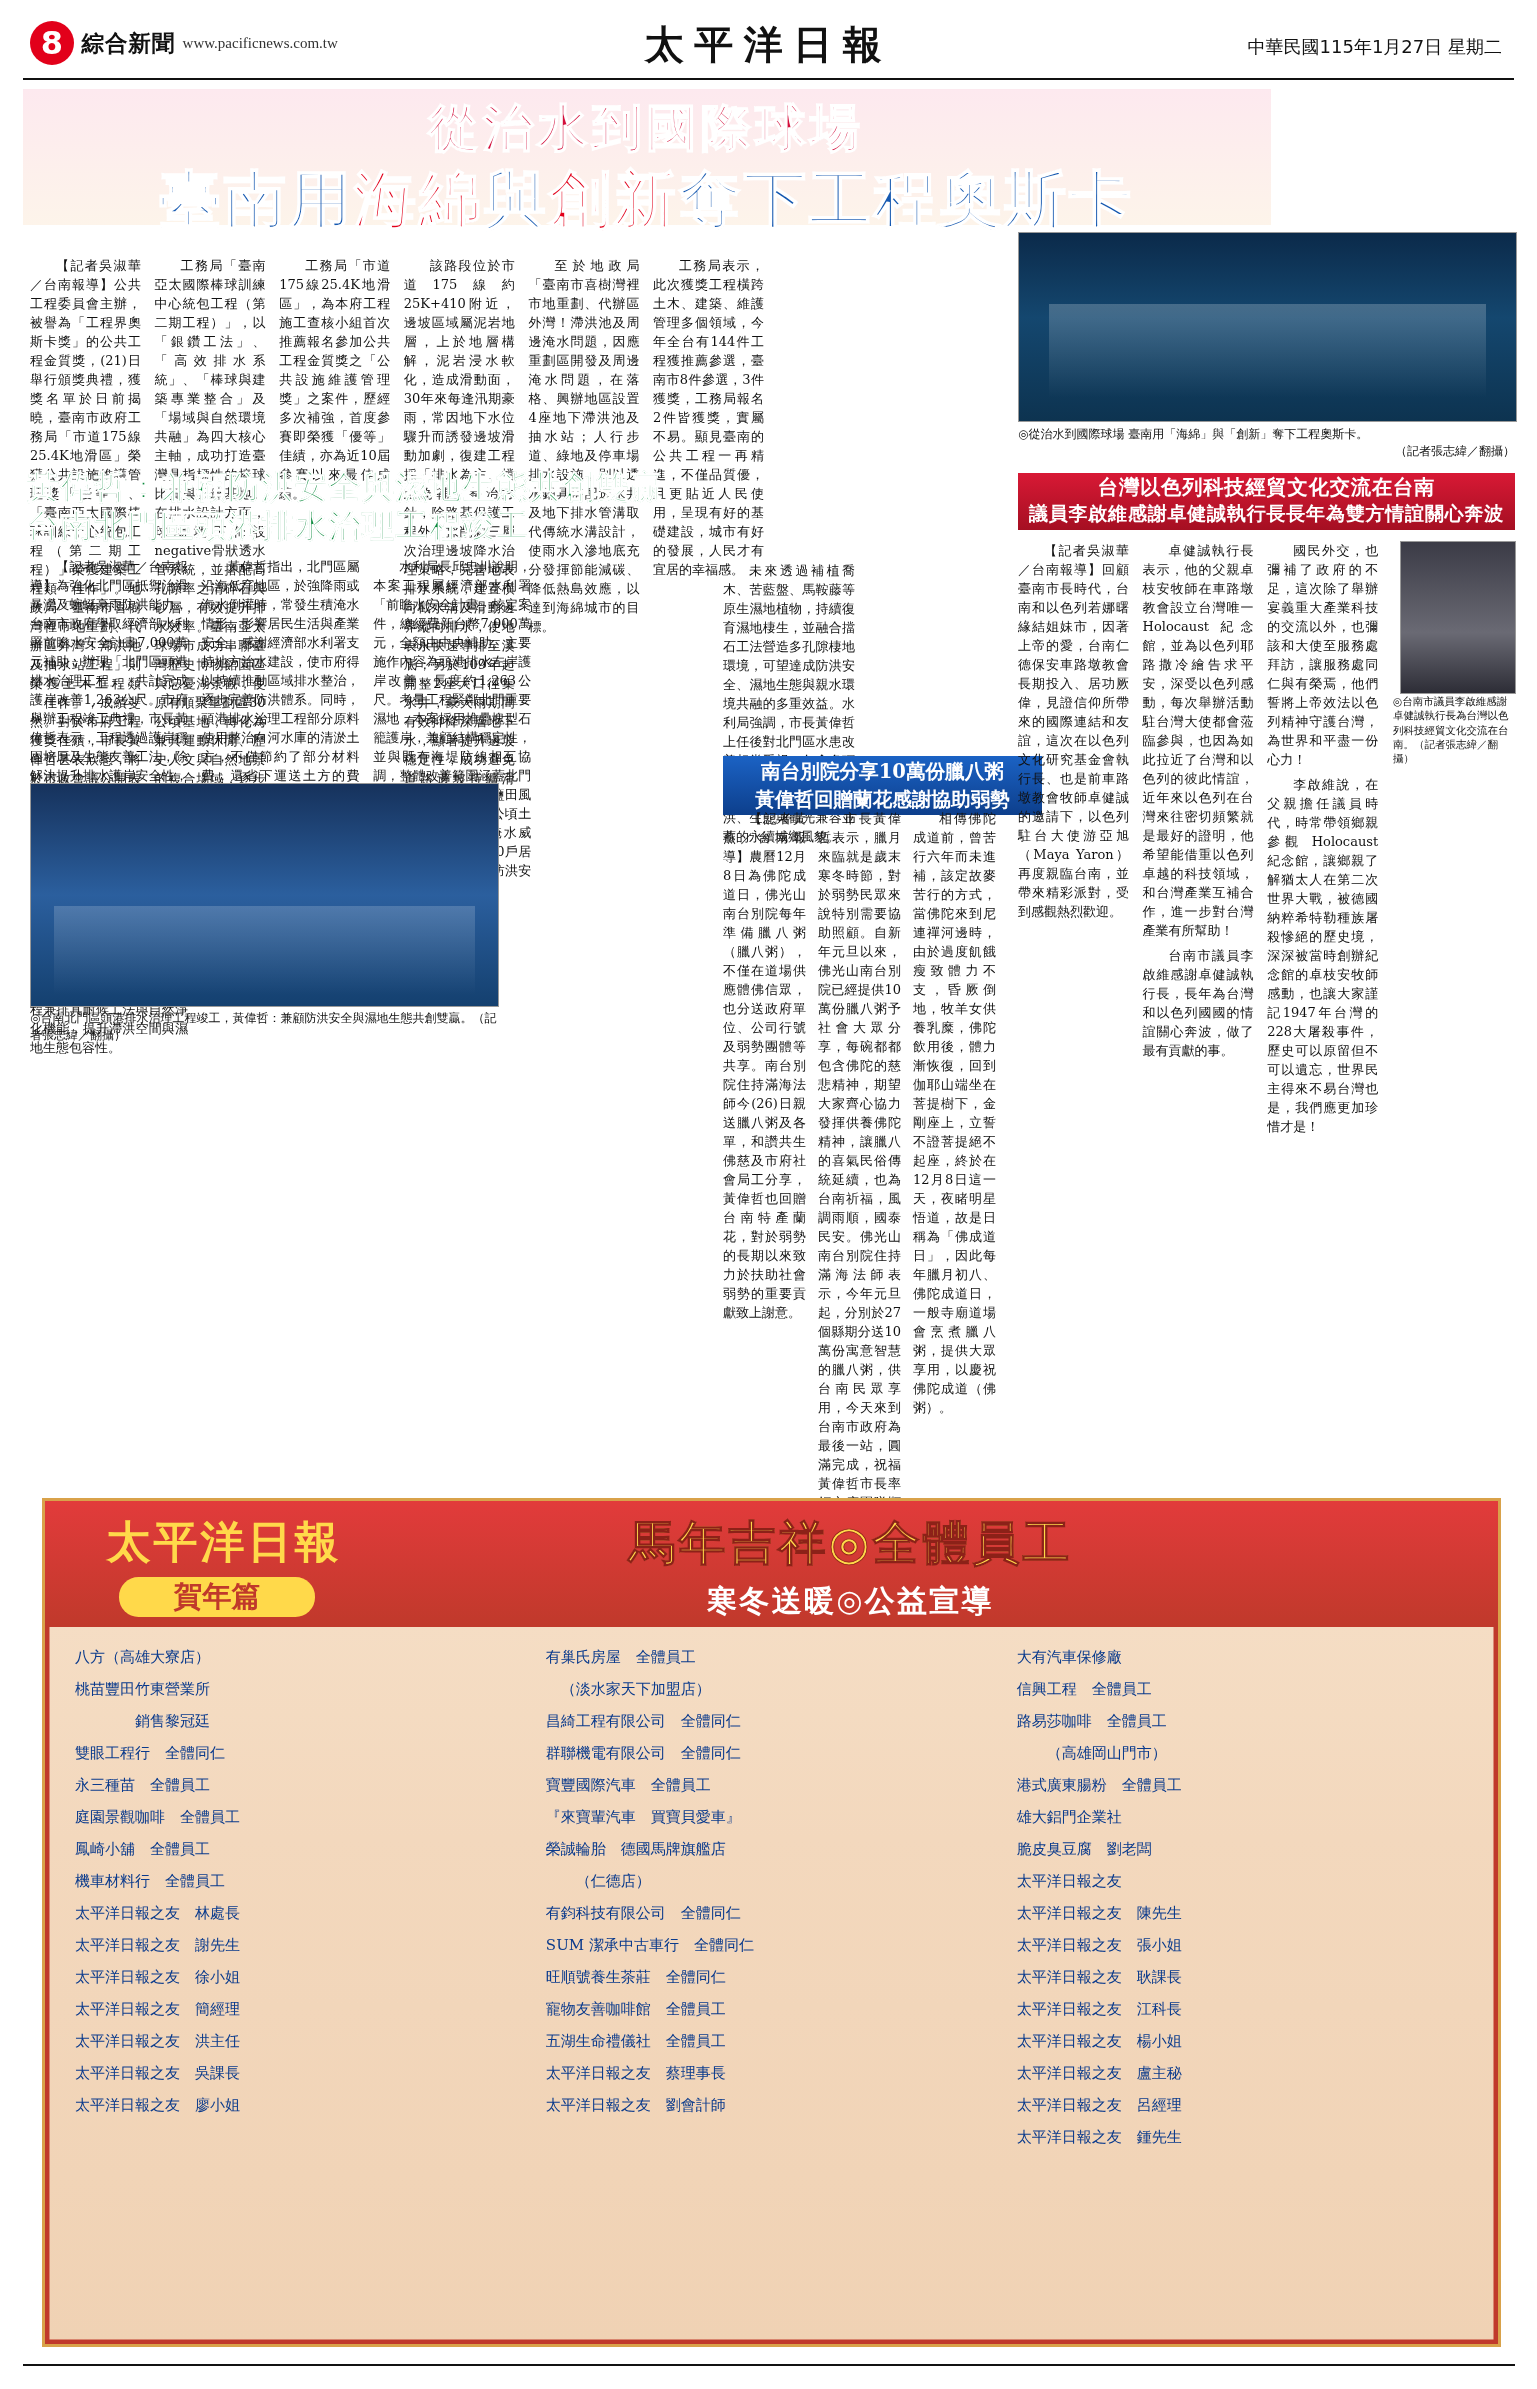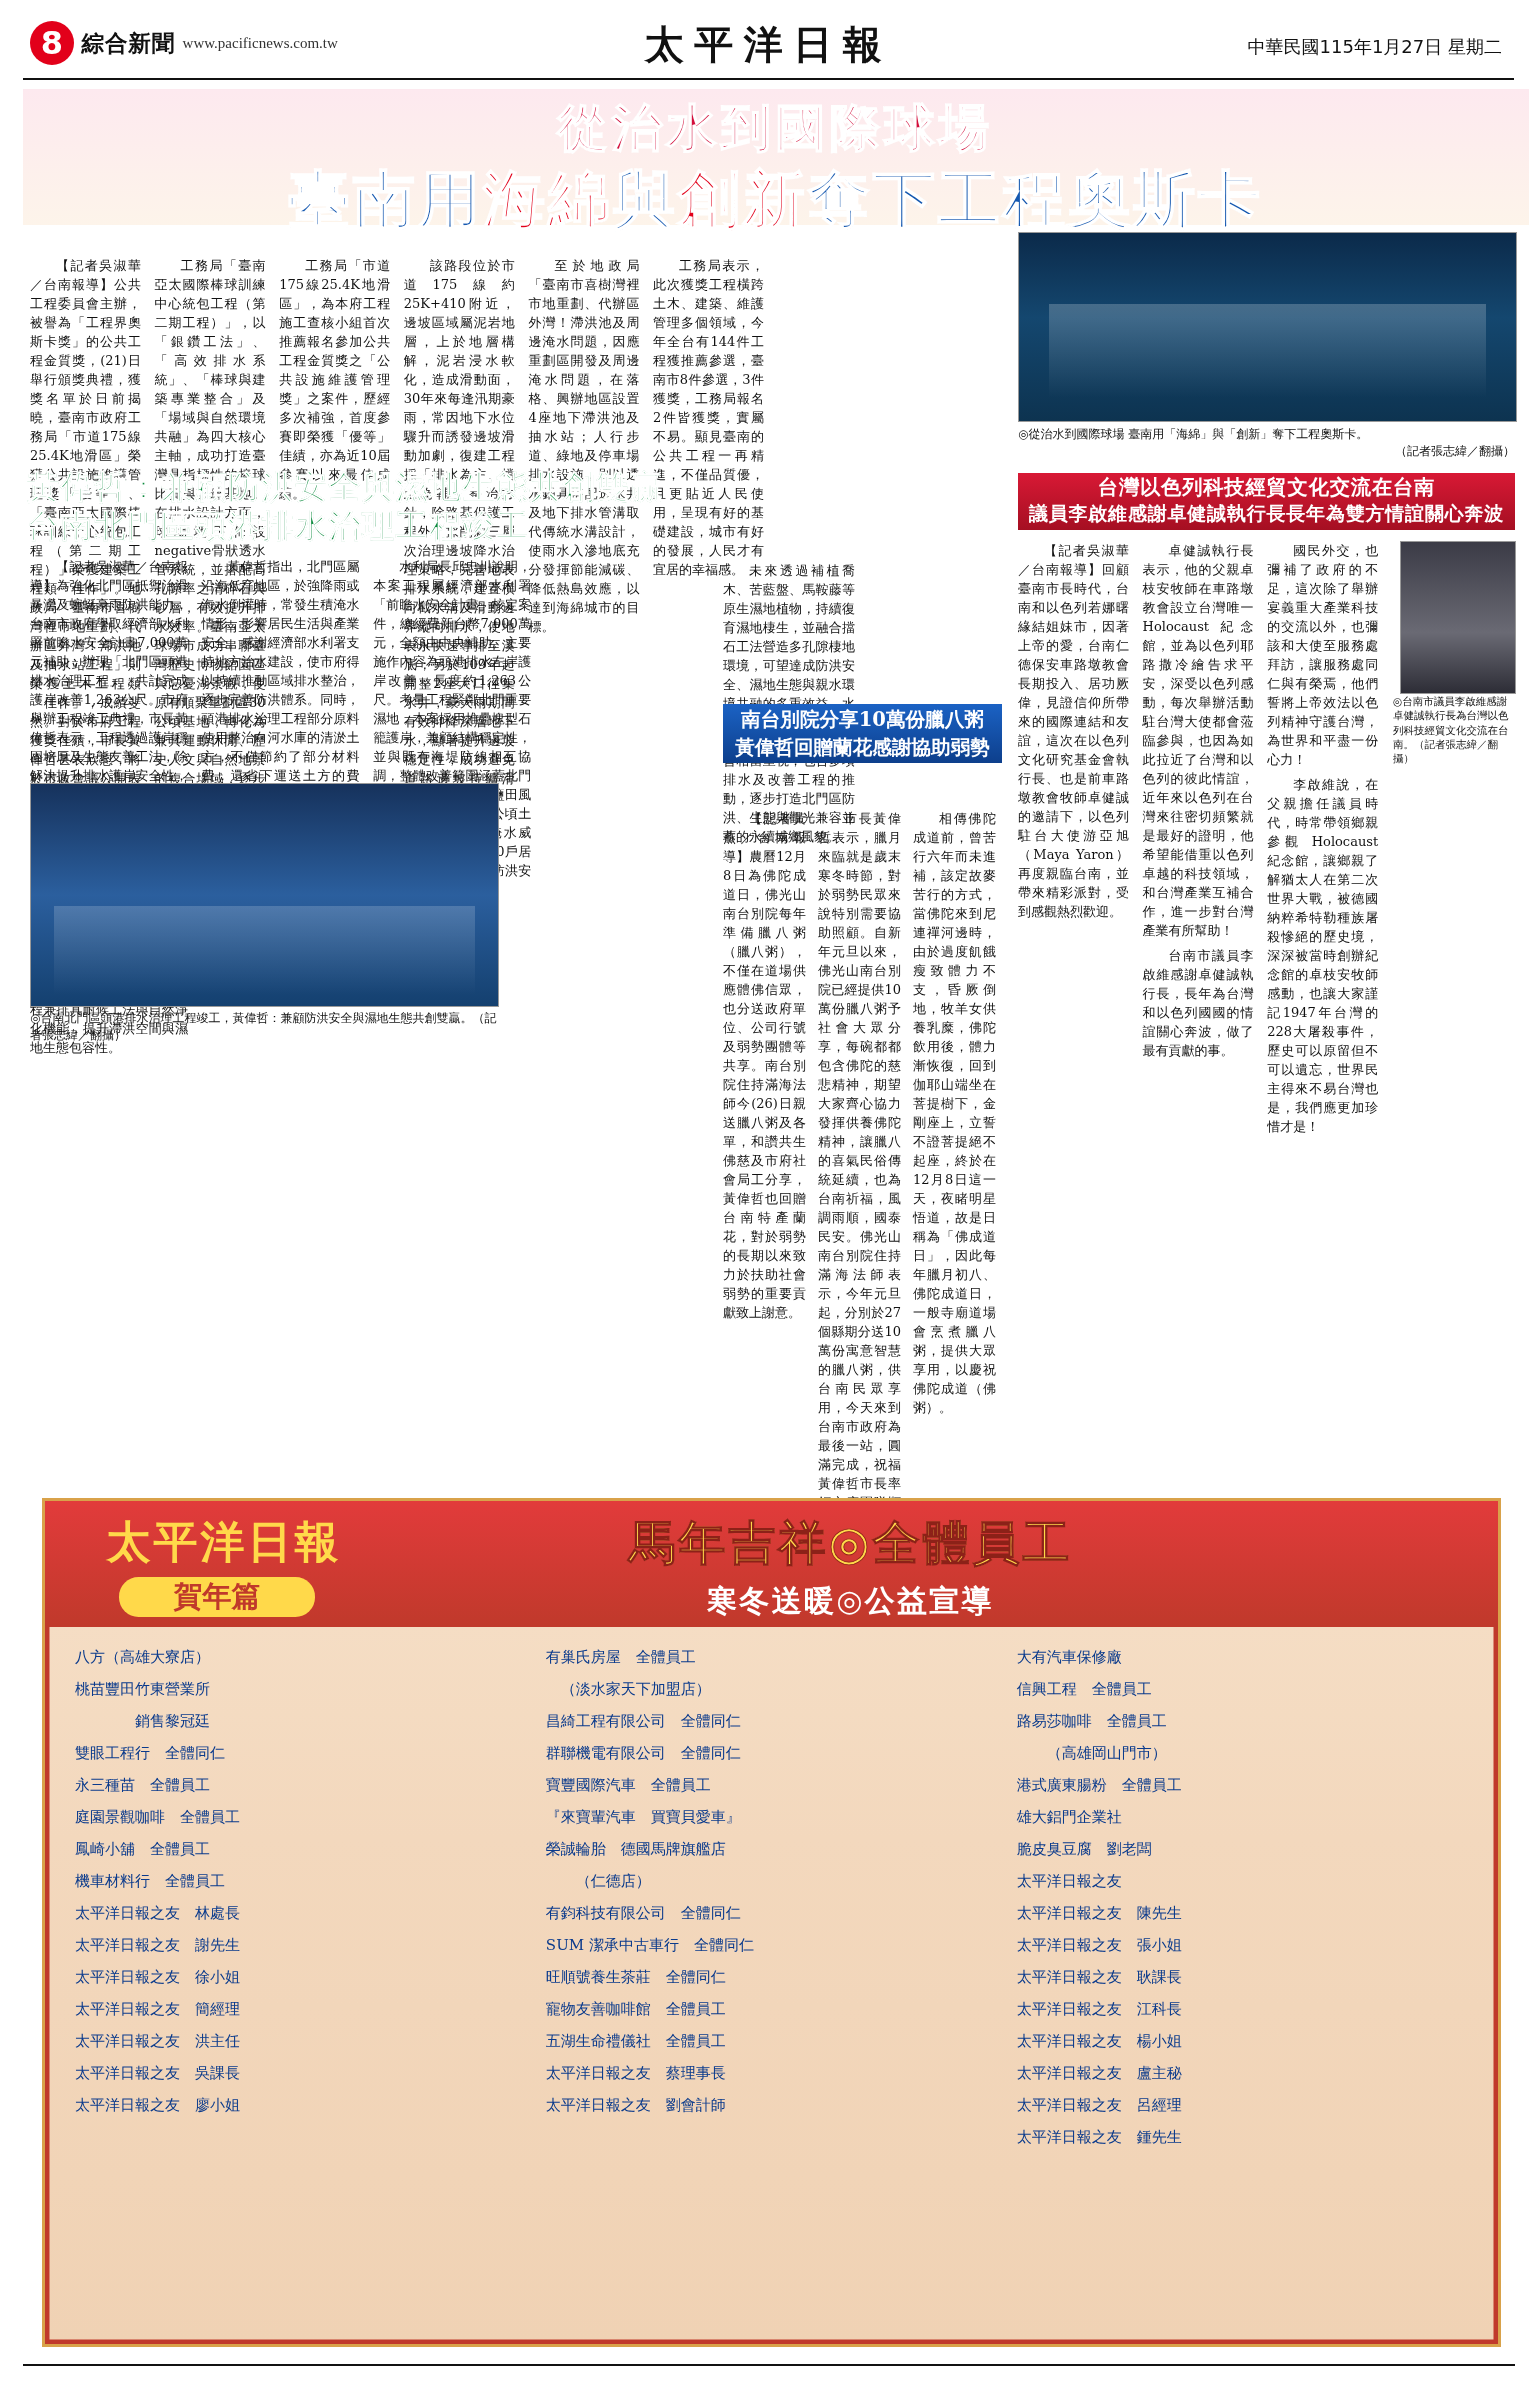--- a/index.html
+++ b/index.html
@@ -10,21 +10,21 @@
   .masthead{position:absolute;left:0;top:0;width:1537px;height:83px;}
   .mast-left{position:absolute;left:30px;top:21px;display:flex;align-items:center;gap:7.5px;}
   .pagenum{width:44px;height:44px;border-radius:50%;background:#e2001a;color:#fff;font-size:32px;font-weight:bold;display:flex;align-items:center;justify-content:center;font-family:"DejaVu Sans",sans-serif;}
   .sect{font-size:22.6px;font-weight:bold;color:#111;letter-spacing:0.8px;}
   .url{font-size:15px;color:#333;font-family:"Liberation Serif",serif;}
   .mast-title{position:absolute;left:0;right:0;top:18px;text-align:center;font-size:39px;font-weight:bold;letter-spacing:10.5px;color:#111;font-family:"DejaVu Serif","Liberation Serif",serif;}
   .mast-date{position:absolute;right:35px;top:35px;font-size:18px;color:#111;}
   .mast-rule{position:absolute;left:22.6px;right:22.6px;top:78px;height:2.3px;background:#111;}
 
   
-  .headwrap{position:absolute;left:22.6px;top:89px;width:1506px;height:136px;background:linear-gradient(180deg,#fde9ef 0%,#fdf4ea 100%);}
+  .headwrap{position:absolute;left:22.6px;top:89px;width:1248px;height:136px;background:linear-gradient(180deg,#fde9ef 0%,#fdf4ea 100%);}
   .head1{position:absolute;left:0;right:0;top:6px;text-align:center;font-size:50px;font-weight:bold;color:#d30f3c;letter-spacing:4.5px;font-family:"DejaVu Serif","Liberation Serif",serif;
          -webkit-text-stroke:1.5px #ffffff;}
   .head2{position:absolute;left:0;right:0;top:69px;text-align:center;font-size:62px;font-weight:bold;letter-spacing:3px;font-family:"DejaVu Serif","Liberation Serif",serif;}
   .head2 .r{color:#e2001a;-webkit-text-stroke:1.5px #fff;}
   .head2 .b{color:#1558b0;-webkit-text-stroke:1.5px #fff;}
 
   
   .colwrap{position:absolute;left:30px;top:233px;width:979px;margin-top:23px;}
   .col{float:left;width:111px;margin-right:13.6px;font-size:13px;line-height:19px;text-align:justify;color:#111;
        font-family:"DejaVu Serif","Liberation Serif",serif;}
@@ -46,21 +46,21 @@
   .greenhead{position:absolute;left:27px;top:468px;width:971px;}
   .gh-line{font-size:32px;font-weight:bold;color:#0b8a3d;letter-spacing:1.5px;font-family:"DejaVu Serif","Liberation Serif",serif;line-height:39px;
            -webkit-text-stroke:0.8px #ffffff;}
 
   
   .midwrap{position:absolute;left:30px;top:557px;width:678px;}
   .midcol{float:left;width:158px;margin-right:13.6px;font-size:13px;line-height:19px;text-align:justify;font-family:"DejaVu Serif","Liberation Serif",serif;}
   .midcol p{margin:0 0 6px 0;text-indent:2em;}
 
   
-  .bluebanner{position:absolute;left:723px;top:704px;width:279px;height:59px;background:linear-gradient(180deg,#1b62c4,#0d3f8c);}
+  .bluebanner{position:absolute;left:723px;top:756px;width:319px;height:59px;background:linear-gradient(180deg,#1b62c4,#0d3f8c);}
   .bluebanner div{color:#fff;font-weight:bold;text-align:center;font-family:"DejaVu Serif","Liberation Serif",serif;}
   .bb1{font-size:19.6px;line-height:28px;padding-top:2.3px;}
   .bb2{font-size:19.6px;line-height:28px;}
 
   .midwrap2{position:absolute;left:723px;top:809px;width:286px;}
   .midcol2{float:left;width:83px;margin-right:12px;font-size:13px;line-height:19px;text-align:justify;font-family:"DejaVu Serif","Liberation Serif",serif;}
   .midcol2 p{margin:0 0 6px 0;text-indent:2em;}
 
   
   .photo2{position:absolute;left:30px;top:783px;width:467px;height:222px;border:0.8px solid #999;overflow:hidden;background:#1a2b49;}

